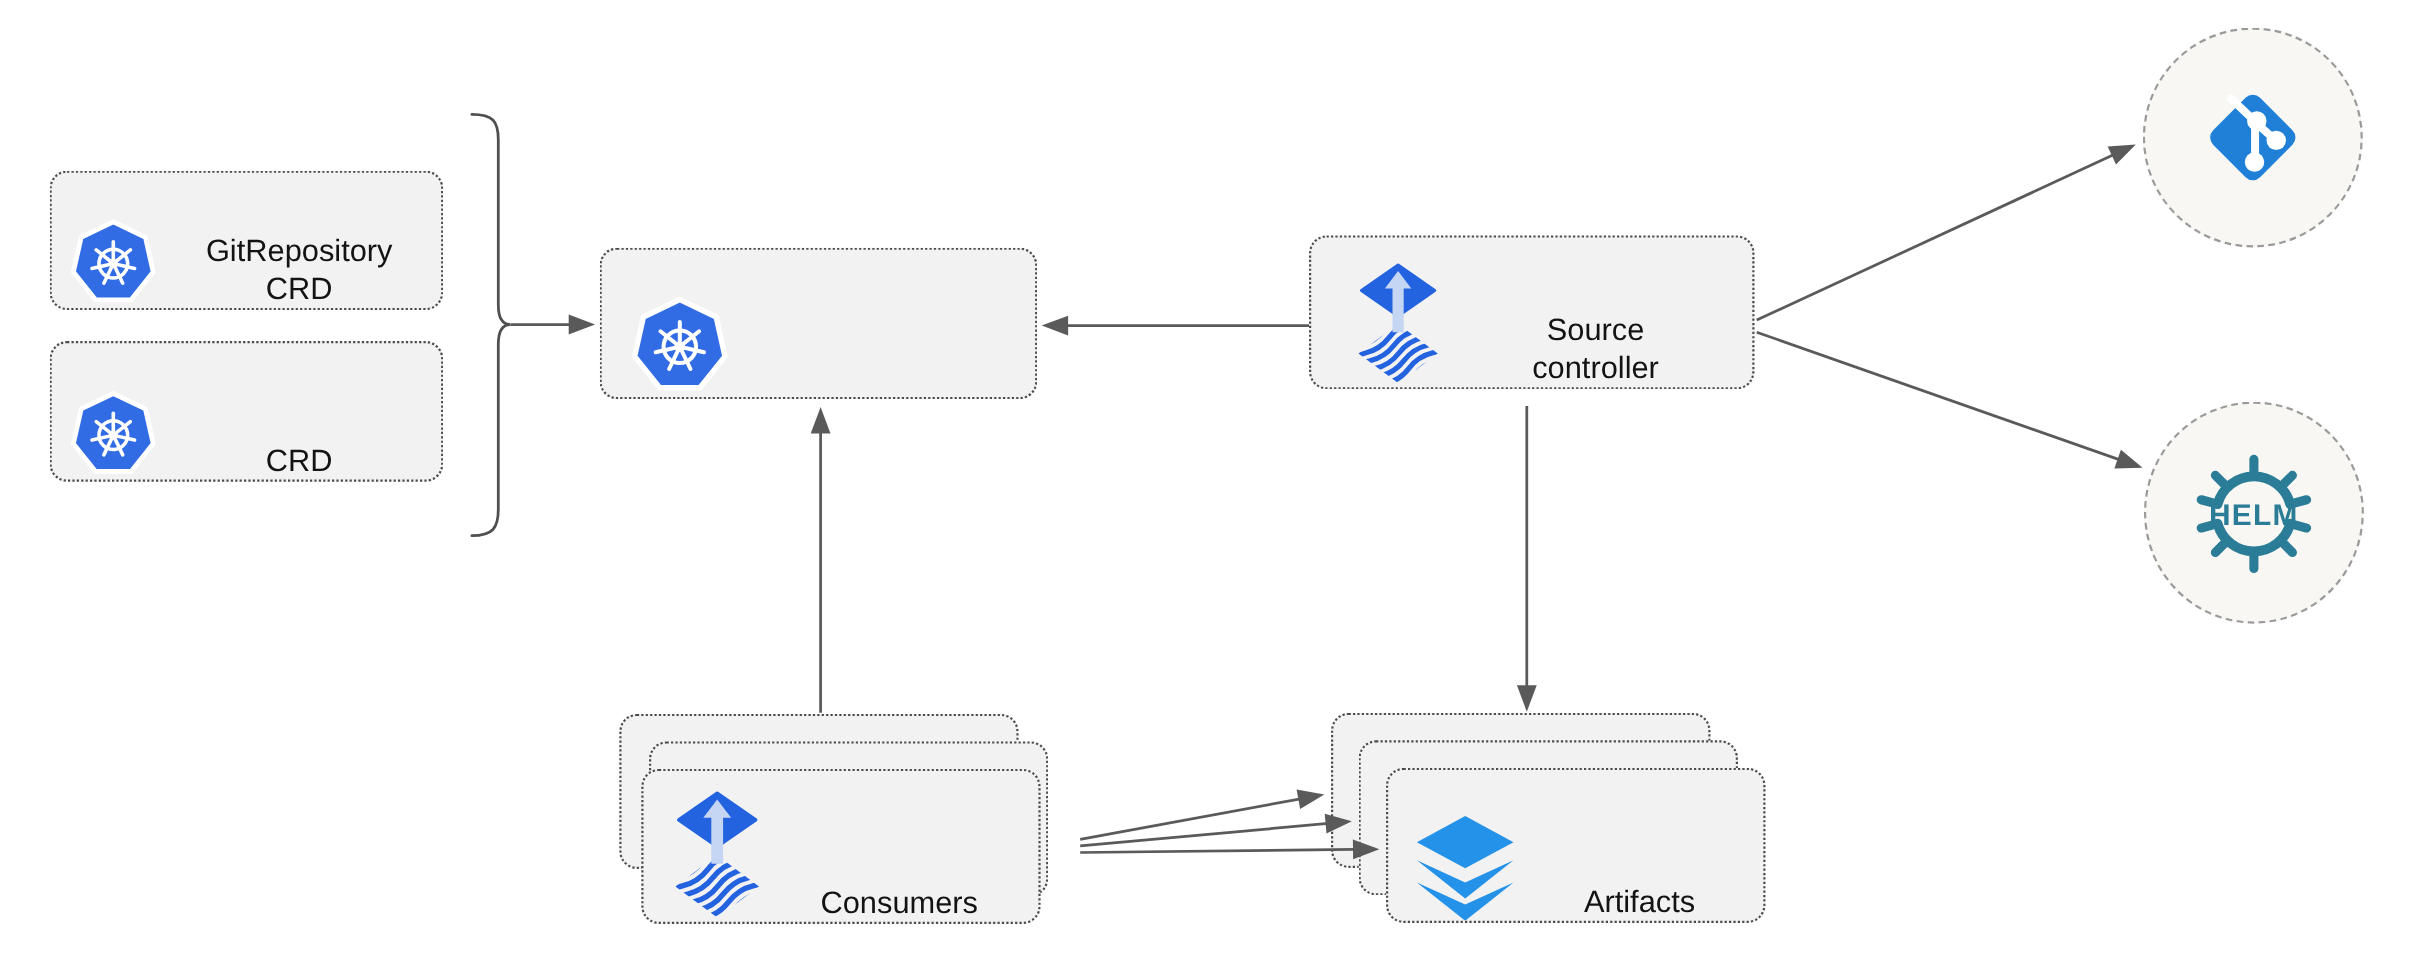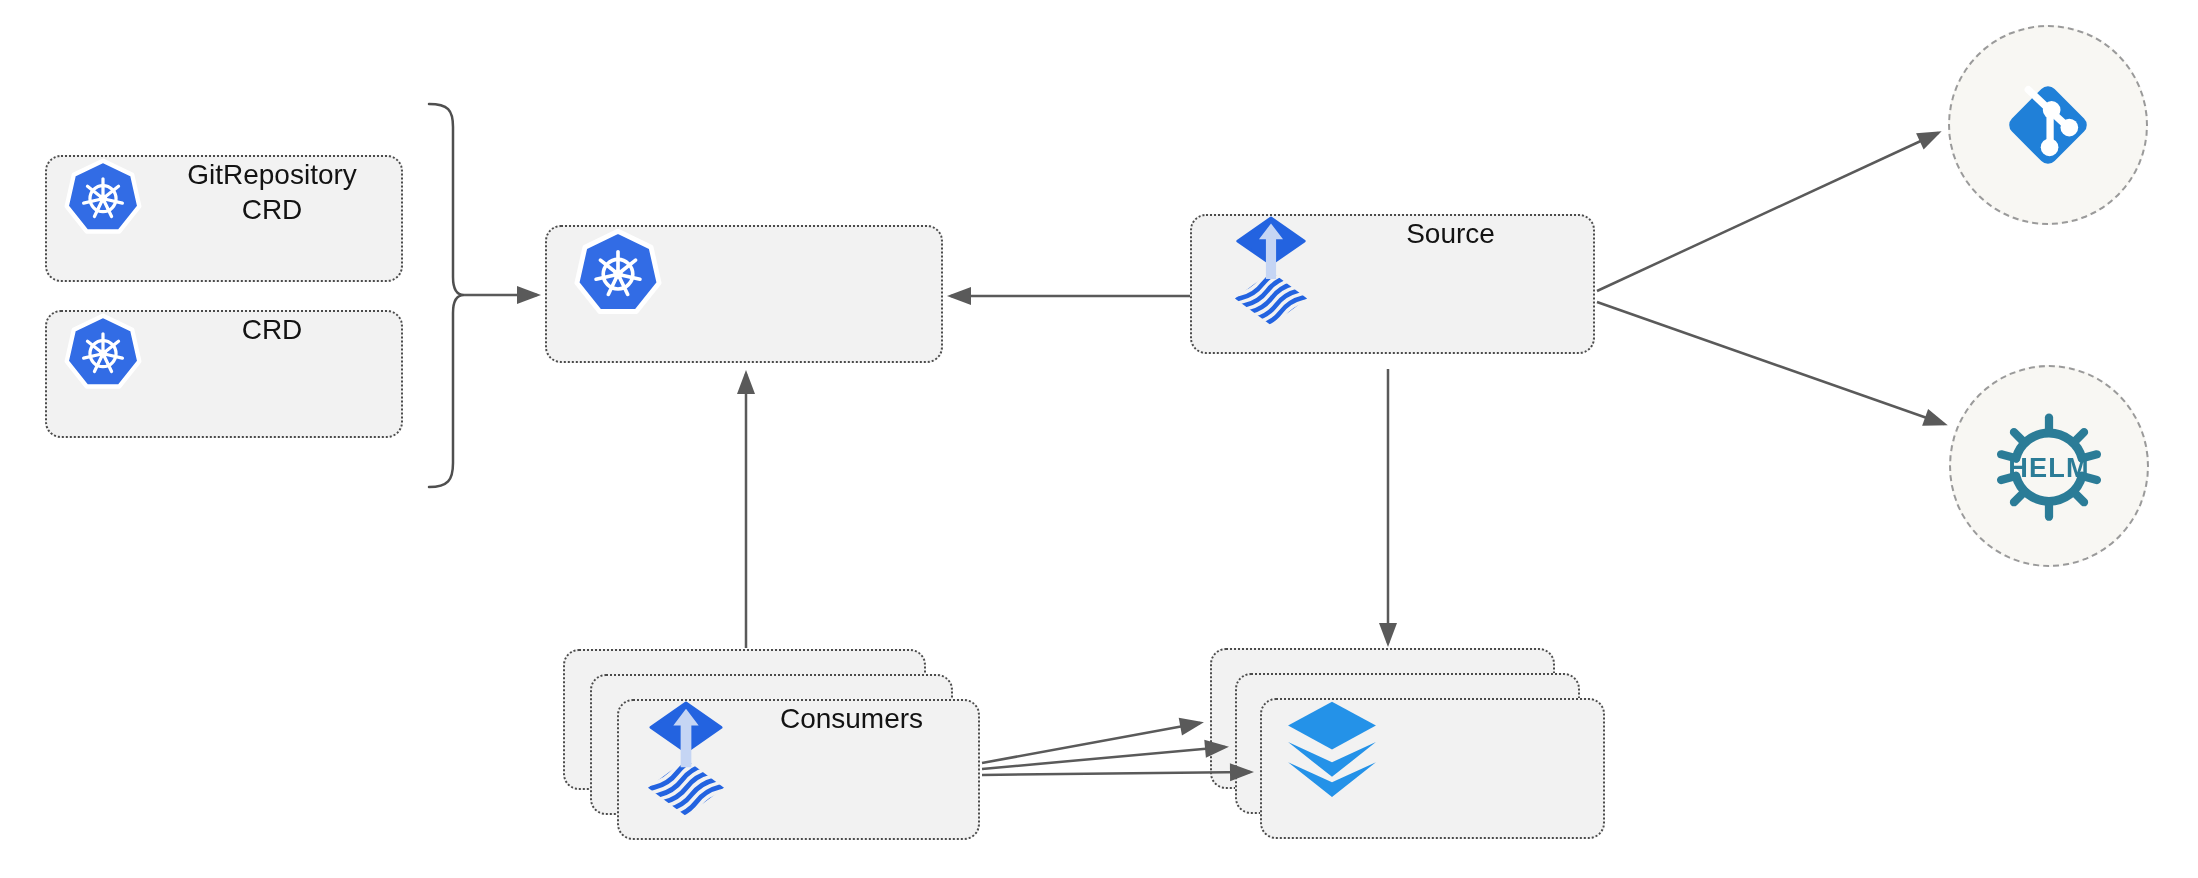--- a/index.html
+++ b/index.html
@@ -3,21 +3,21 @@
 <meta charset="utf-8">
 <style>
   html,body{margin:0;padding:0;background:#ffffff;}
   .canvas{
     position:relative;width:2198px;height:878px;background:#ffffff;
     font-family:"Liberation Sans", sans-serif;overflow:hidden;
   }
   .node{
     position:absolute;box-sizing:border-box;background:#f2f2f2;
     border:2.2px dotted #4b4b4b;border-radius:16px;
-    display:flex;align-items:flex-start;
+    display:flex;align-items:flex-end;
   }
   .ghost{position:absolute;box-sizing:border-box;background:#f2f2f2;
     border:2.2px dotted #4b4b4b;border-radius:16px;}
   .lbl{flex:1;text-align:center;font-size:28px;color:#131313;line-height:35px;}
   .remote{
     position:absolute;box-sizing:border-box;background:#f8f7f3;
     border:2.5px dashed #9a9a9a;border-radius:50%;
     display:flex;align-items:center;justify-content:center;
   }
   .icon{display:block;flex:0 0 auto;}
@@ -137,38 +137,40 @@
         <use href="#sym-k8s"></use>
       </svg>
   </div>
 
   <div class="node" style="left:1190px;top:214px;width:405px;height:140px">
     <svg class="icon icon-flux-src" viewBox="0 0 80 122">
         <use href="#sym-flux"></use>
       </svg>
     <div class="lbl">
       <div>Source</div>
+      <div>controller</div>
     </div>
   </div>
 
   <div class="ghost" style="left:563px;top:649px;width:363px;height:141px"></div>
   <div class="ghost" style="left:590px;top:674px;width:363px;height:141px"></div>
-  <div class="node" style="left:617px;top:699px;width:363px;height:141px">
+  <div class="node" style="left:583px;top:699px;width:363px;height:141px">
     <svg class="icon icon-flux-con" viewBox="0 0 80 122">
         <use href="#sym-flux"></use>
       </svg>
     <div class="lbl">Consumers</div>
   </div>
 
   <div class="ghost" style="left:1210px;top:648px;width:345px;height:141px"></div>
   <div class="ghost" style="left:1235px;top:673px;width:345px;height:141px"></div>
   <div class="node" style="left:1260px;top:698px;width:345px;height:141px">
     <svg class="icon icon-layers" viewBox="0 0 100 106">
         <use href="#sym-layers"></use>
       </svg>
+    <div class="lbl">Artifacts</div>
   </div>
 
   <div class="remote" style="left:1948px;top:25px;width:200px;height:200px">
     <svg class="icon icon-git" viewBox="0 0 100 100">
         <use href="#sym-git"></use>
       </svg>
   </div>
 
   <div class="remote" style="left:1949px;top:365px;width:200px;height:202px">
     <svg class="icon icon-helm" viewBox="0 0 100 100">

